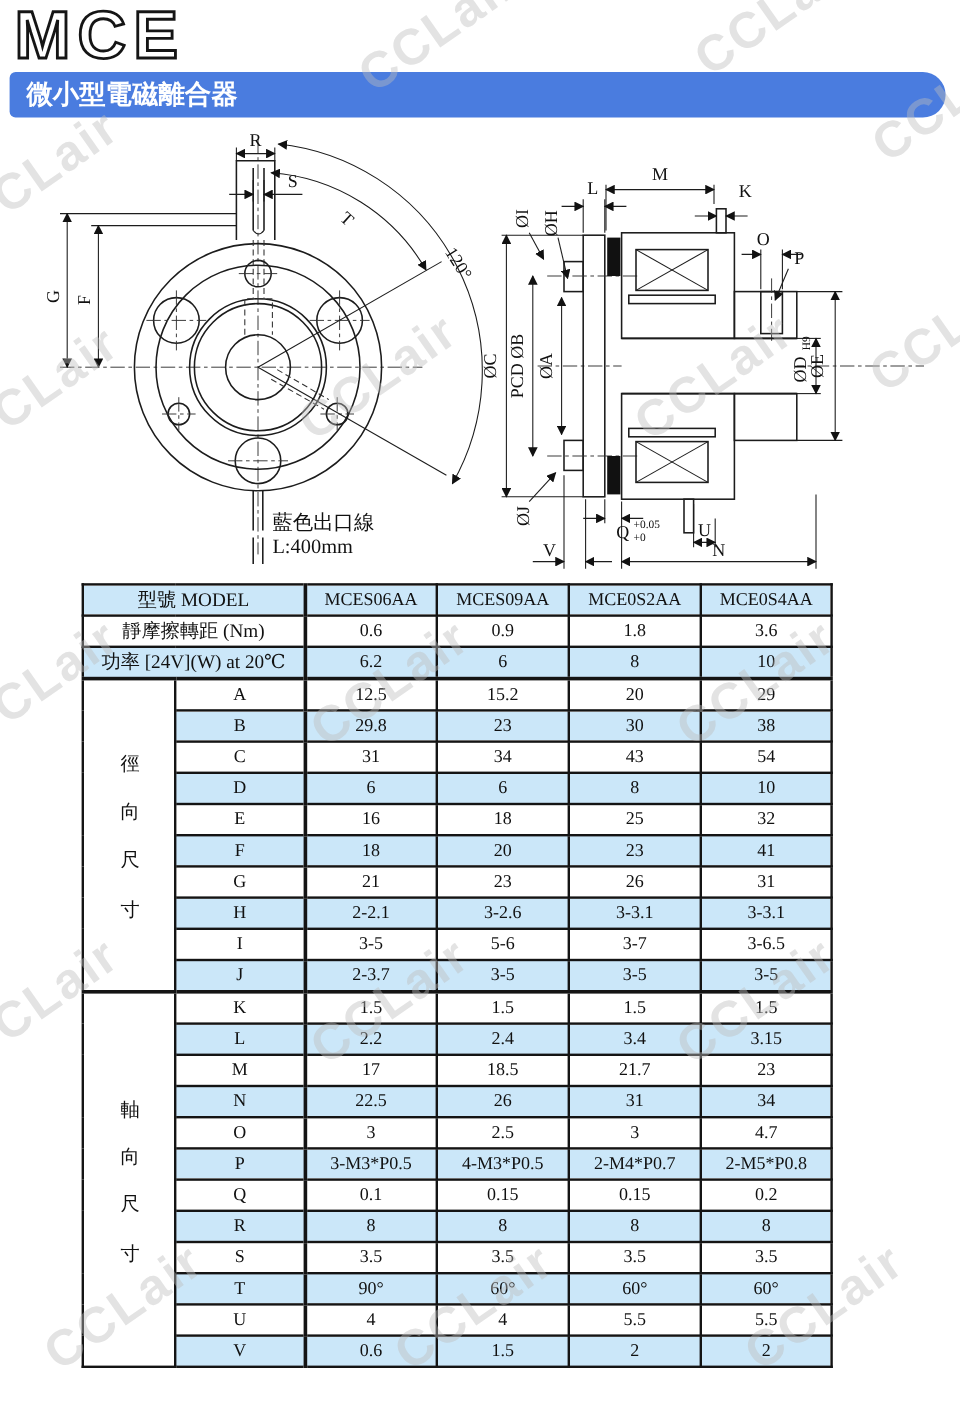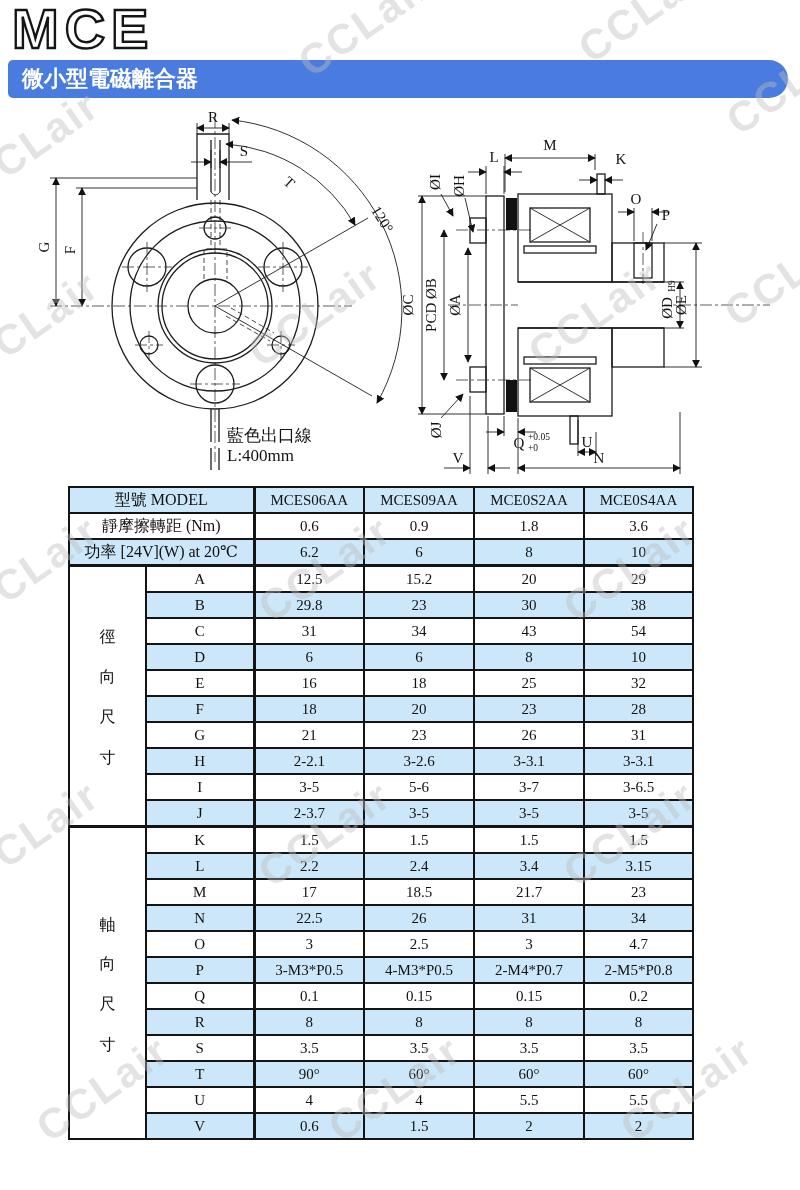--- a/index.html
+++ b/index.html
@@ -350,21 +350,21 @@
             <td>16</td>
             <td>18</td>
             <td>25</td>
             <td>32</td>
           </tr>
           <tr class="shade">
             <td class="sep-r">F</td>
             <td>18</td>
             <td>20</td>
             <td>23</td>
-            <td>28</td>
+            <td>41</td>
           </tr>
           <tr>
             <td class="sep-r">G</td>
             <td>21</td>
             <td>23</td>
             <td>26</td>
             <td>31</td>
           </tr>
           <tr class="shade">
             <td class="sep-r">H</td>

